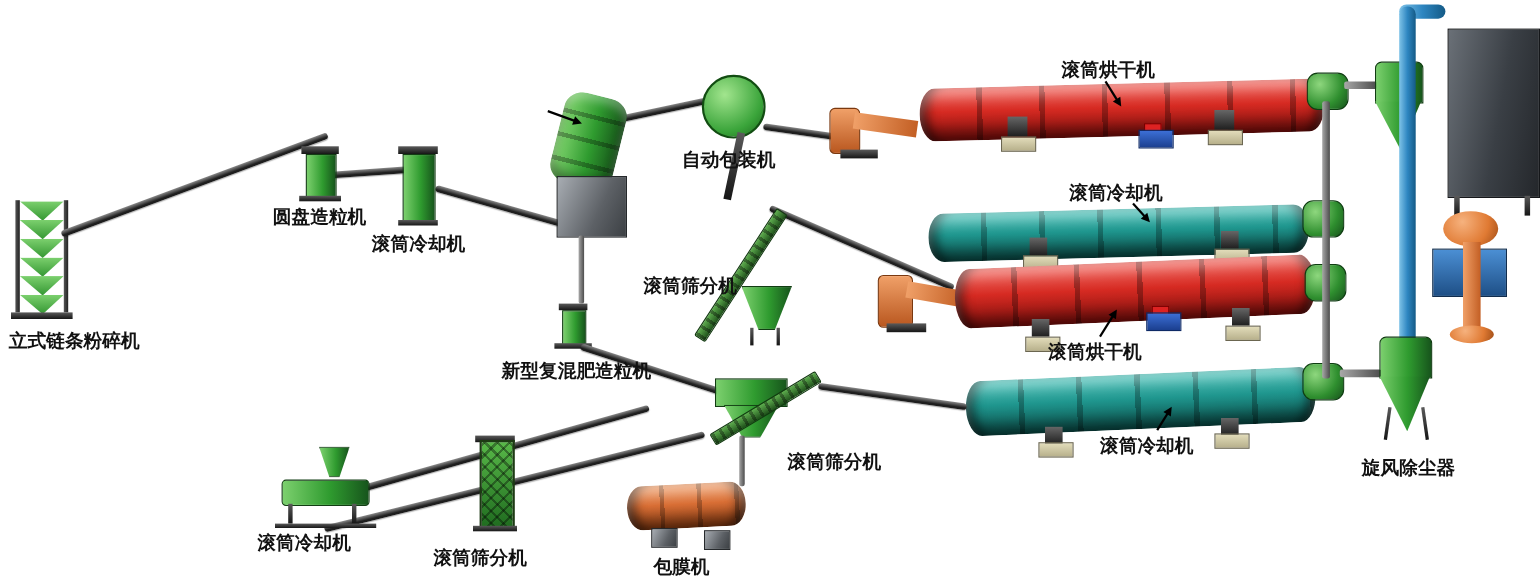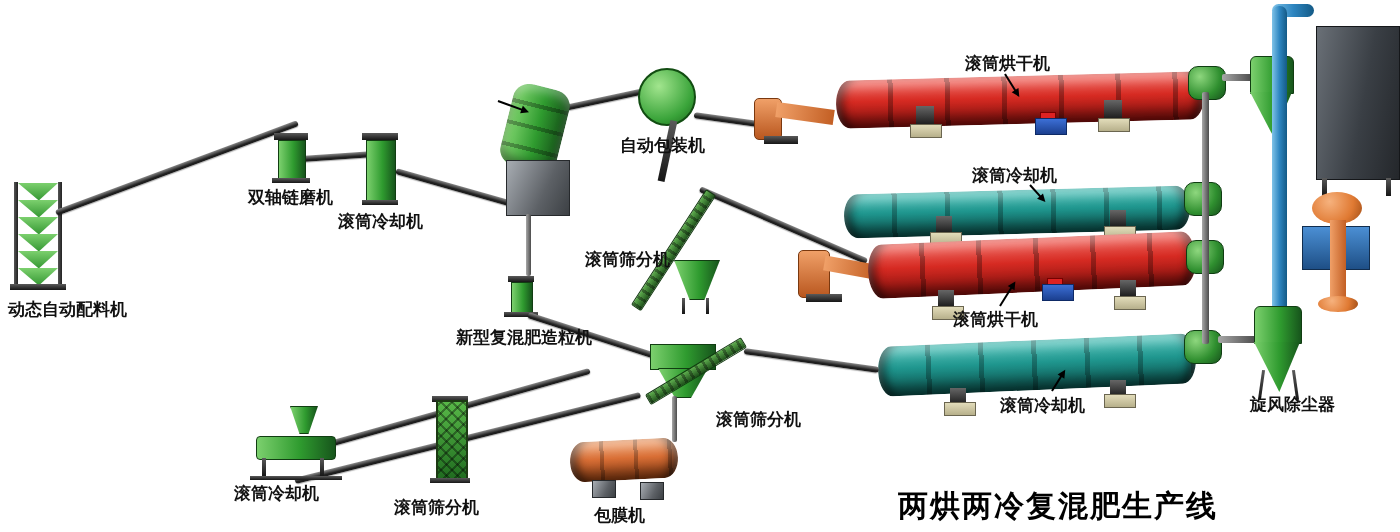--- a/index.html
+++ b/index.html
@@ -189,31 +189,30 @@
   <div class="abs greenbody cone" style="left:1254px;top:342px;width:46px;height:50px;border:none;"></div>
   <div class="dark" style="left:1260px;top:370px;width:3px;height:30px;transform:rotate(8deg);"></div>
   <div class="dark" style="left:1294px;top:370px;width:3px;height:30px;transform:rotate(-8deg);"></div>
 
   <div class="arrow" style="left:498px;top:100px;width:26px;transform:rotate(20deg);"></div>
   <div class="arrow" style="left:1005px;top:73px;width:20px;transform:rotate(58deg);"></div>
   <div class="arrow" style="left:1030px;top:184px;width:16px;transform:rotate(48deg);"></div>
   <div class="arrow" style="left:1000px;top:305px;width:22px;transform:rotate(-58deg);"></div>
   <div class="arrow" style="left:1052px;top:390px;width:18px;transform:rotate(-58deg);"></div>
 
-  <div class="lbl" style="left:8px;top:298px;">动态自动配料机</div>
-  <div class="lbl" style="left:248px;top:186px;">双轴链磨机</div>
+  <div class="lbl" style="left:8px;top:298px;">立式链条粉碎机</div>
+  <div class="lbl" style="left:248px;top:186px;">圆盘造粒机</div>
   <div class="lbl" style="left:338px;top:210px;">滚筒冷却机</div>
   <div class="lbl" style="left:620px;top:134px;">自动包装机</div>
   <div class="lbl" style="left:965px;top:52px;">滚筒烘干机</div>
   <div class="lbl" style="left:972px;top:164px;">滚筒冷却机</div>
   <div class="lbl" style="left:585px;top:248px;">滚筒筛分机</div>
   <div class="lbl" style="left:456px;top:326px;">新型复混肥造粒机</div>
   <div class="lbl" style="left:953px;top:308px;">滚筒烘干机</div>
   <div class="lbl" style="left:1000px;top:394px;">滚筒冷却机</div>
   <div class="lbl" style="left:716px;top:408px;">滚筒筛分机</div>
   <div class="lbl" style="left:234px;top:482px;">滚筒冷却机</div>
   <div class="lbl" style="left:394px;top:496px;">滚筒筛分机</div>
   <div class="lbl" style="left:594px;top:504px;">包膜机</div>
-  <div class="lbl" style="left:1238px;top:393px;margin-left:12px;">旋风除尘器</div>
-
-  <div class="ttl" style="left:898px;top:486px;">两烘两冷复混肥生产线</div>
+  <div class="lbl" style="left:1238px;top:414px;">旋风除尘器</div>
+
 
 </div>
 
 </body></html>

